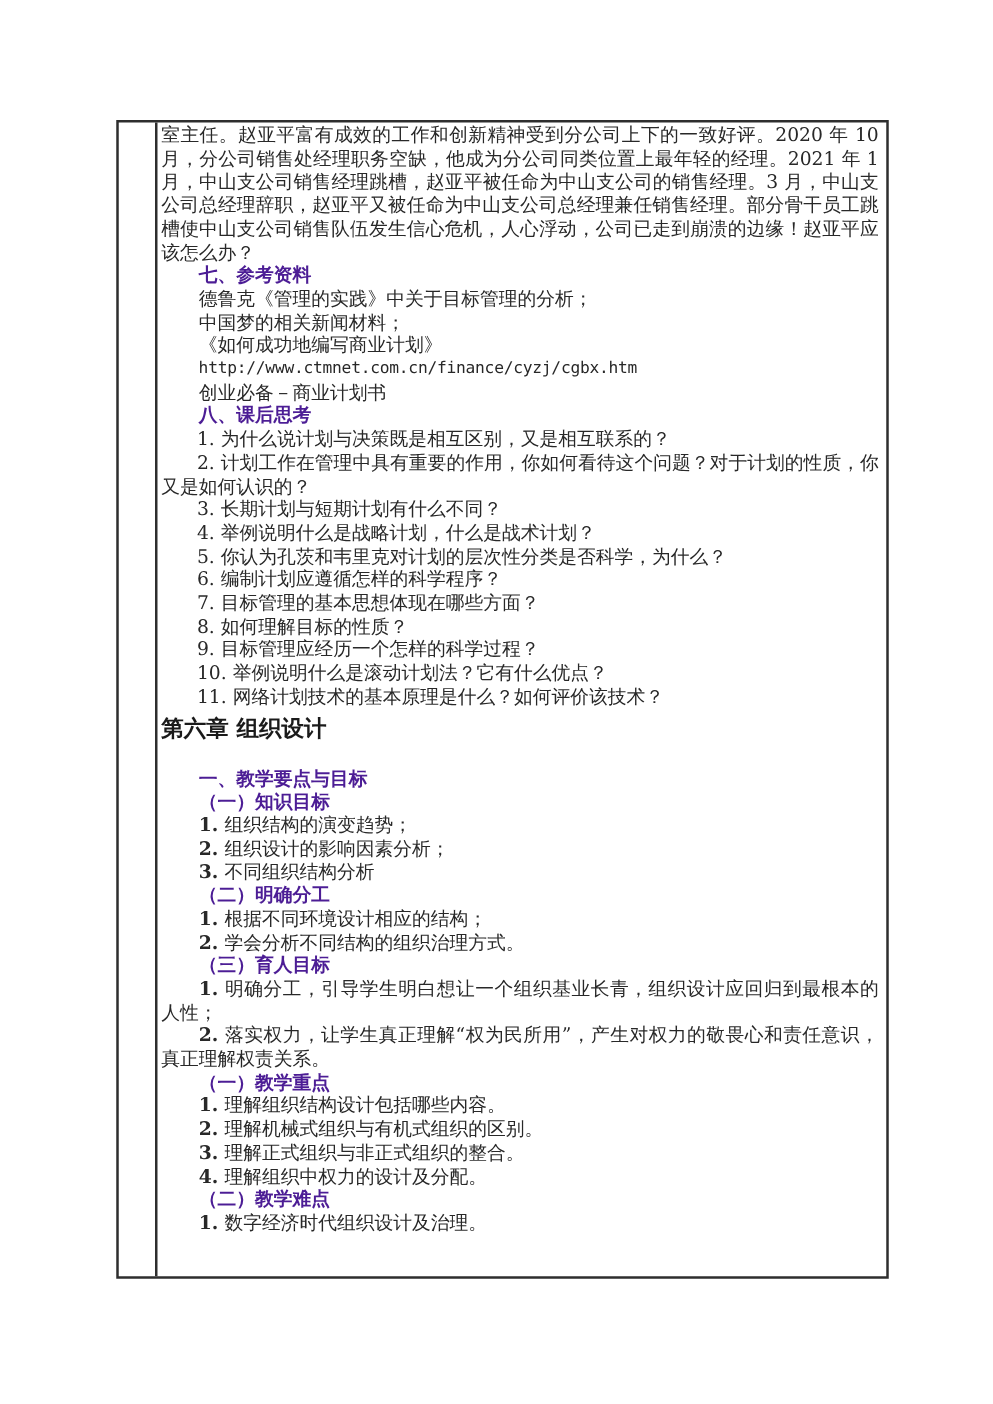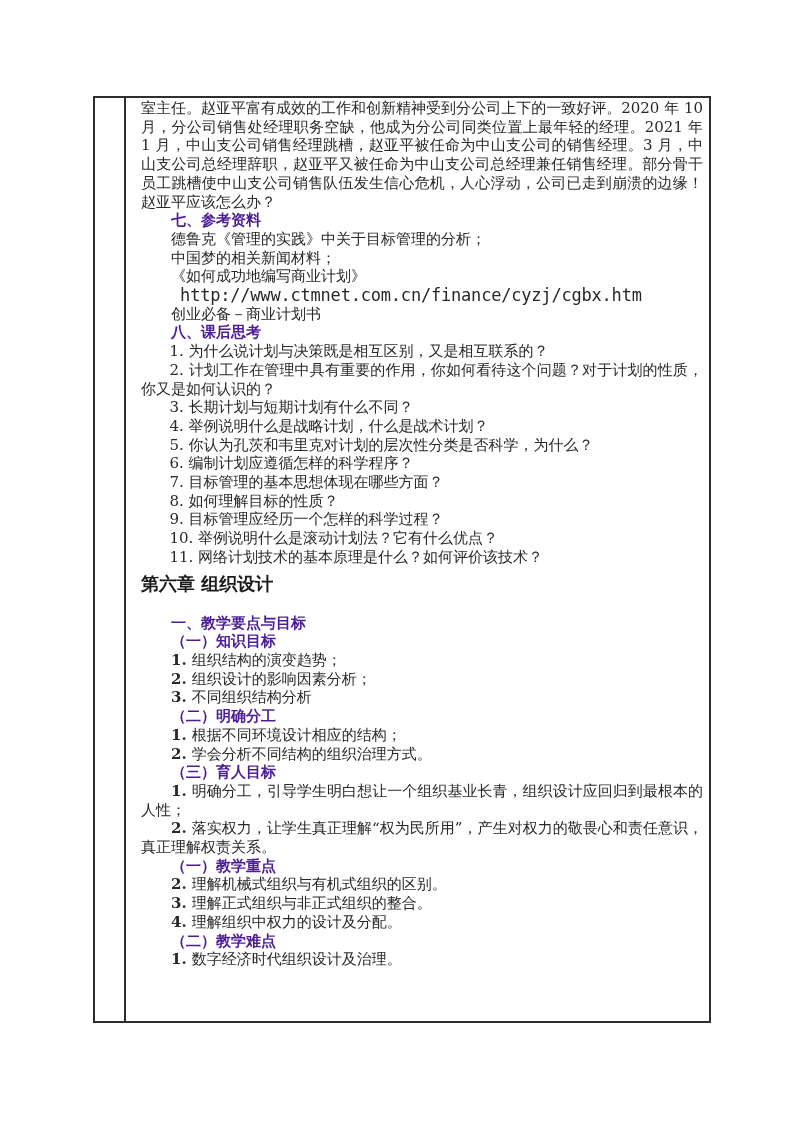--- a/index.html
+++ b/index.html
@@ -6,39 +6,39 @@
   body{
     width:794px;height:1123px;background:#ffffff;position:relative;
     font-family:"DejaVu Serif","Liberation Serif",serif;
   }
   .page-table{
     position:absolute;left:93px;top:96px;width:618px;height:927px;
     box-sizing:border-box;border:2px solid #2e2e2e;display:flex;background:#fff;
   }
   .cell-left{flex:none;width:29px;border-right:2px solid #2e2e2e;}
   .cell-main{
-    flex:1;min-width:0;padding:1px 6px 0 15px;overflow:hidden;
+    flex:1;min-width:0;padding:1px 6px 0 3px;overflow:hidden;
     font-size:15px;line-height:18.7px;color:#282828;
   }
   p{margin:0;text-align:justify;}
   .indent{text-indent:2em;}
   .q{text-indent:1.9em;}
   .h1{
     color:#4c1d95;font-weight:bold;text-indent:2em;
     font-family:"DejaVu Sans","Liberation Sans",sans-serif;
     font-size:15px;
   }
   .chapter-title{
     text-align:left;font-weight:bold;color:#1a1a1a;
     font-size:18px;line-height:20px;margin:7px 0 20px;
     font-family:"DejaVu Sans","Liberation Sans",sans-serif;
   }
   .url{
     font-family:"DejaVu Sans Mono","Liberation Mono",monospace;
-    font-size:17px;text-indent:2.3em;letter-spacing:-0.2px;
+    font-size:13px;text-indent:2.3em;letter-spacing:-0.2px;
   }
   .n{font-weight:bold;margin-right:5px;}
 </style>
 </head>
 <body>
 
 <div class="page-table">
   <div class="cell-left"></div>
   <div class="cell-main">
 
@@ -76,20 +76,21 @@
     <p class="h1">（二）明确分工</p>
     <p class="indent"><b class="n">1.</b><span>根据不同环境设计相应的结构；</span></p>
     <p class="indent"><b class="n">2.</b><span>学会分析不同结构的组织治理方式。</span></p>
 
     <p class="h1">（三）育人目标</p>
     <p class="indent"><b class="n">1.</b><span>明确分工，引导学生明白想让一个组织基业长青，组织设计应回归到最根本的人性；</span></p>
     <p class="indent"><b class="n">2.</b><span>落实权力，让学生真正理解“权为民所用”，产生对权力的敬畏心和责任意识，真正理解权责关系。</span></p>
 
 
     <p class="h1">（一）教学重点</p>
+    <p class="indent"><b class="n">1.</b><span>理解组织结构设计包括哪些内容。</span></p>
     <p class="indent"><b class="n">2.</b><span>理解机械式组织与有机式组织的区别。</span></p>
     <p class="indent"><b class="n">3.</b><span>理解正式组织与非正式组织的整合。</span></p>
     <p class="indent"><b class="n">4.</b><span>理解组织中权力的设计及分配。</span></p>
 
     <p class="h1">（二）教学难点</p>
     <p class="indent"><b class="n">1.</b><span>数字经济时代组织设计及治理。</span></p>
 
   </div>
 </div>
 

